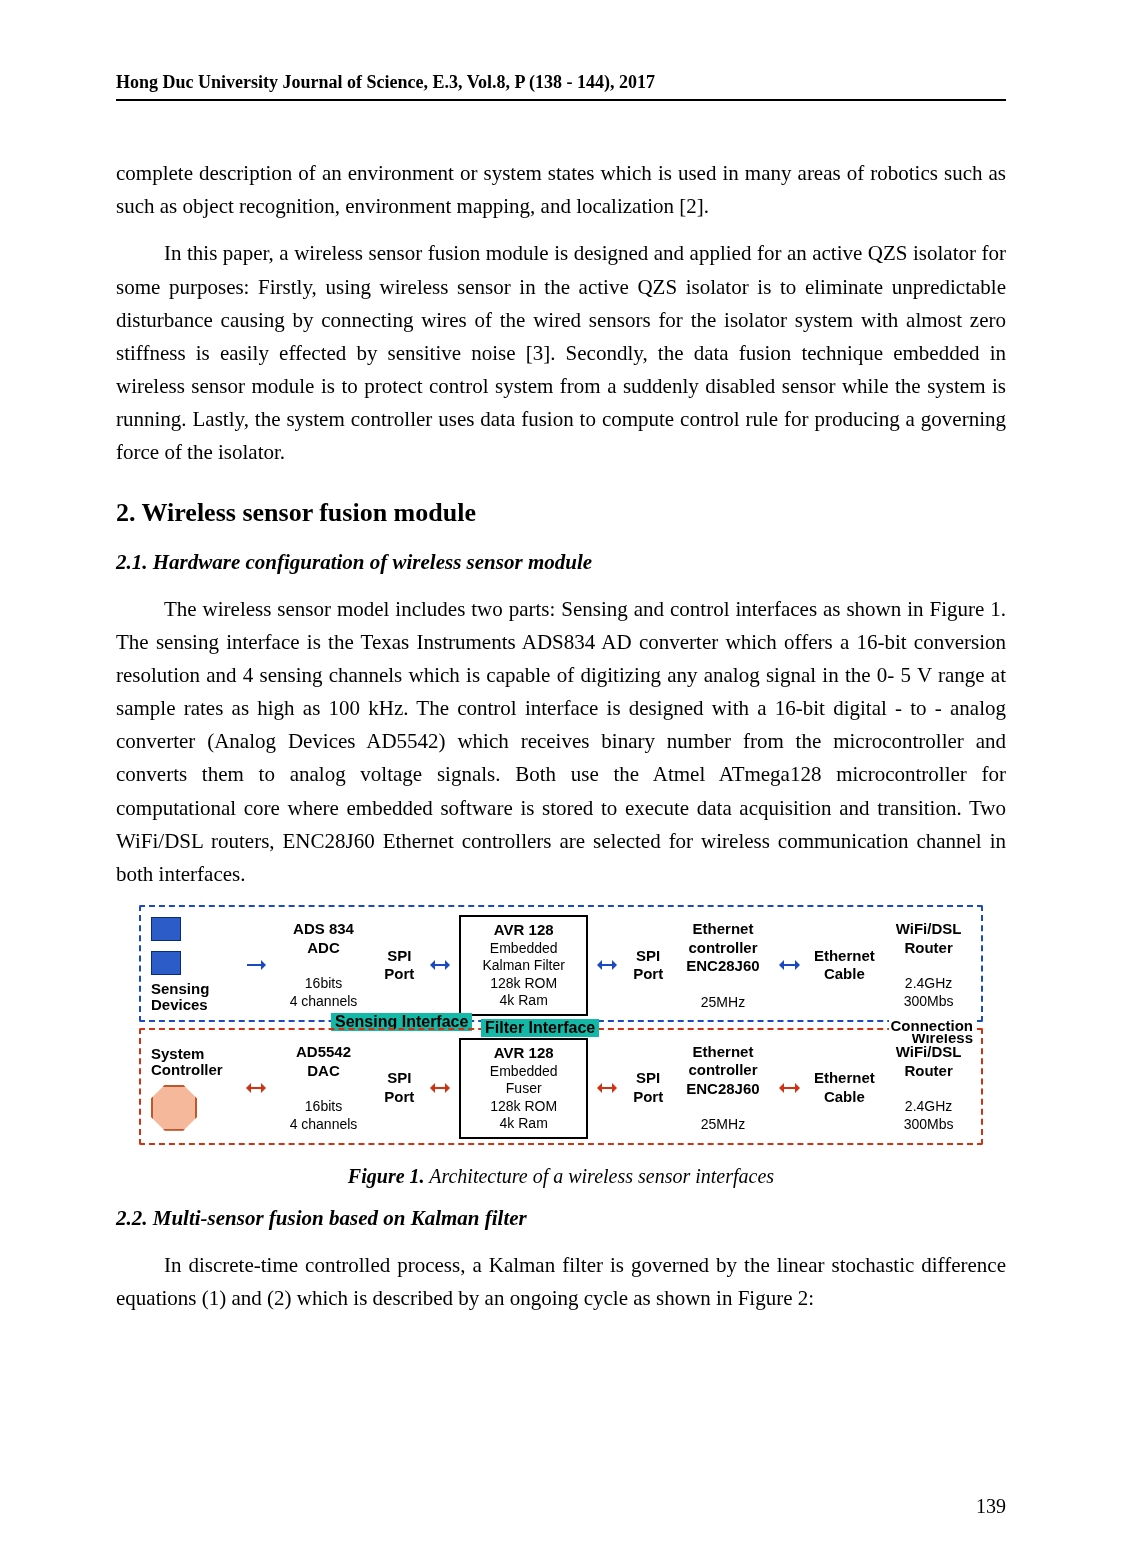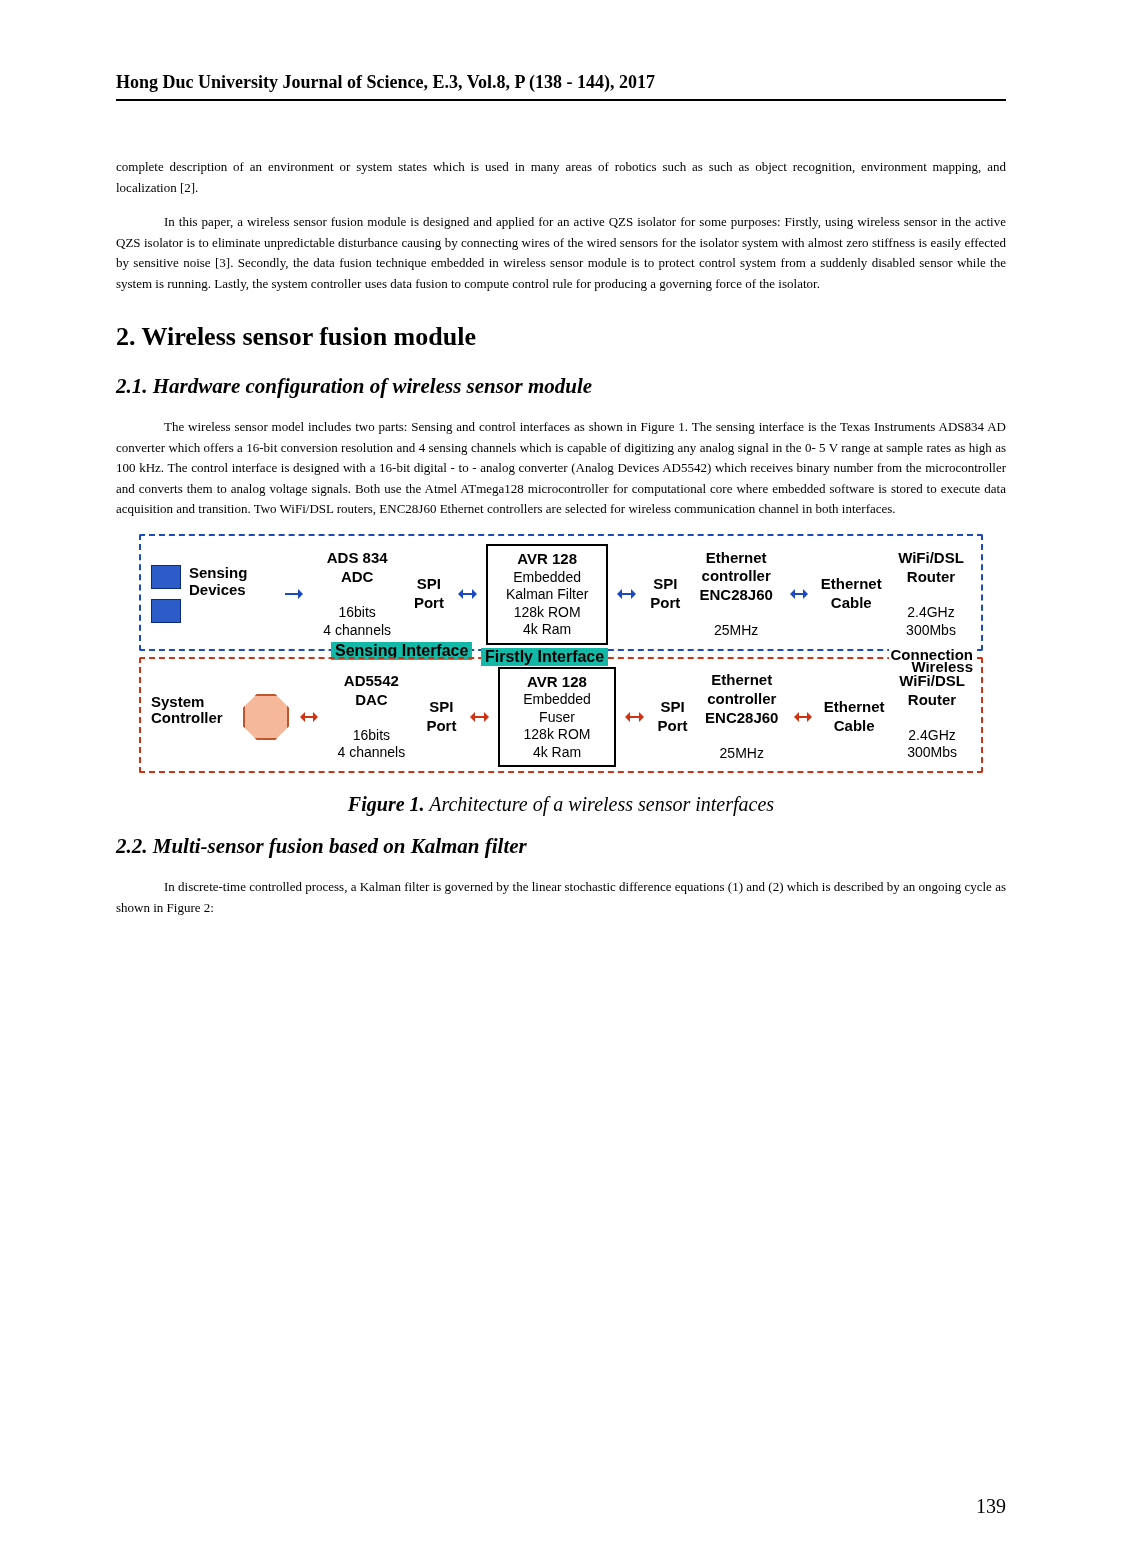--- a/index.html
+++ b/index.html
@@ -17,21 +17,21 @@
   }
   .running-head {
     text-align: left;
     font-weight: bold;
     font-size: 18px;
     padding-bottom: 6px;
     border-bottom: 2px solid #000;
     margin-bottom: 56px;
   }
   .body-text p {
-    font-size: 13px;
+    font-size: 21px;
     line-height: 1.58;
     text-align: justify;
     margin: 8px 0 14px 0;
   }
   .body-text p.indent { text-indent: 48px; }
   .h2 {
     font-weight: bold;
     font-size: 26px;
     margin: 28px 0 22px 0;
   }
@@ -158,21 +158,21 @@
   }
   .octagon {
     width: 42px; height: 42px;
     background: #f6b89a;
     border: 2px solid #c0562b;
     clip-path: polygon(30% 0, 70% 0, 100% 30%, 100% 70%, 70% 100%, 30% 100%, 0 70%, 0 30%);
     margin-right: 2px;
   }
   .col-left {
     display: flex;
-    flex-direction: row;
+    flex-direction: column;
     align-items: flex-start;
     gap: 6px;
   }
 </style>
 </head>
 <body>
 
 <div class="page">
 
   <div class="running-head">Hong Duc University Journal of Science, E.3, Vol.8, P (138 - 144), 2017</div>
@@ -244,21 +244,21 @@
             <div class="node wifi">
               <b>WiFi/DSL</b><br>
               <b>Router</b><br><br>
               <span>2.4GHz</span><br>
               <span>300Mbs</span>
             </div>
           </div>
         </div>
 
         <div class="iface control">
-          <span class="iface-label">Firstly Interface</span>
+          <span class="iface-label">Filter Interface</span>
           <span class="wireless-label">Connection</span>
           <div class="row">
             <div class="col-left">
               <div class="col-label">System Controller</div>
               <div class="octagon"></div>
             </div>
             <span class="arrow red">
                 <span class="l"></span>
               </span>
             <div class="node adc">

